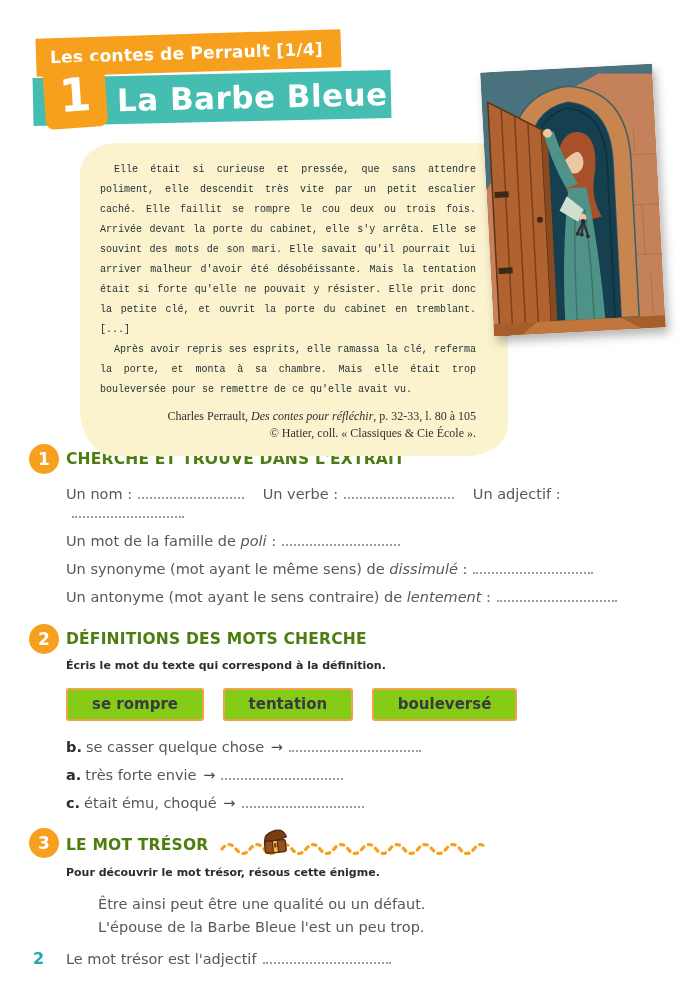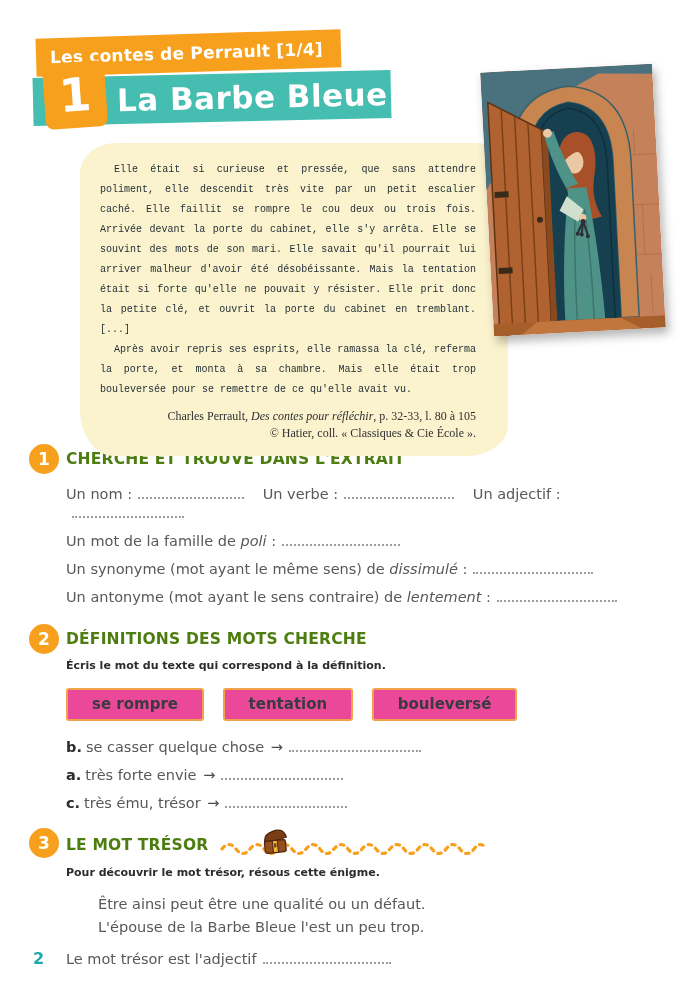--- a/index.html
+++ b/index.html
@@ -81,21 +81,21 @@
   .arrow { color:#4A4A4F; margin-left:2px; }
 
   .s1 { margin-bottom:22px; }
   .s1 .sec-head { margin-bottom:16px; }
 
   .s2 .sec-head { margin-bottom:7px; }
   .instruction { color:#2B2B30; font-weight:bold; font-size:11px; line-height:20px; }
   .chips { margin:12px 0 17px; }
   .chip {
     display:inline-block; padding:5px 24px 6px; margin-right:14px;
-    background:#ec4899; border:2px solid #F0A24B; border-radius:3px;
+    background:#84cc16; border:2px solid #F0A24B; border-radius:3px;
     color:#3A3A40; font-weight:bold; font-size:15px;
   }
   .def-line { line-height:19px; margin-bottom:9px; }
   .s2 { margin-bottom:20px; }
 
   .s3 .sec-head { display:flex; align-items:center; margin-bottom:6px; }
   .wave-wrap { position:relative; margin-left:12px; width:268px; height:24px; }
   .wave-wrap .wave { position:absolute; left:0; top:4px; }
   .wave-wrap .chest { position:absolute; left:40px; top:-4px; }
   .riddle { line-height:19px; margin-bottom:4px;margin-left:32px; }
@@ -225,21 +225,21 @@
       </div>
       <div class="def-line">
         <span class="letter">b.</span><span>se casser quelque chose</span>
         <span class="arrow">→</span><span class="dots" style="width:132px"></span>
       </div>
       <div class="def-line">
         <span class="letter">a.</span><span>très forte envie</span>
         <span class="arrow">→</span><span class="dots" style="width:122px"></span>
       </div>
       <div class="def-line">
-        <span class="letter">c.</span><span>très ému, trésor</span>
+        <span class="letter">c.</span><span>était ému, choqué</span>
         <span class="arrow">→</span><span class="dots" style="width:122px"></span>
       </div>
     </div>
 
     <div class="s3">
       <div class="sec-head">
         <span class="sec-circle">
             <span>3</span>
           </span>
         <span class="sec-title">LE MOT TRÉSOR</span>

